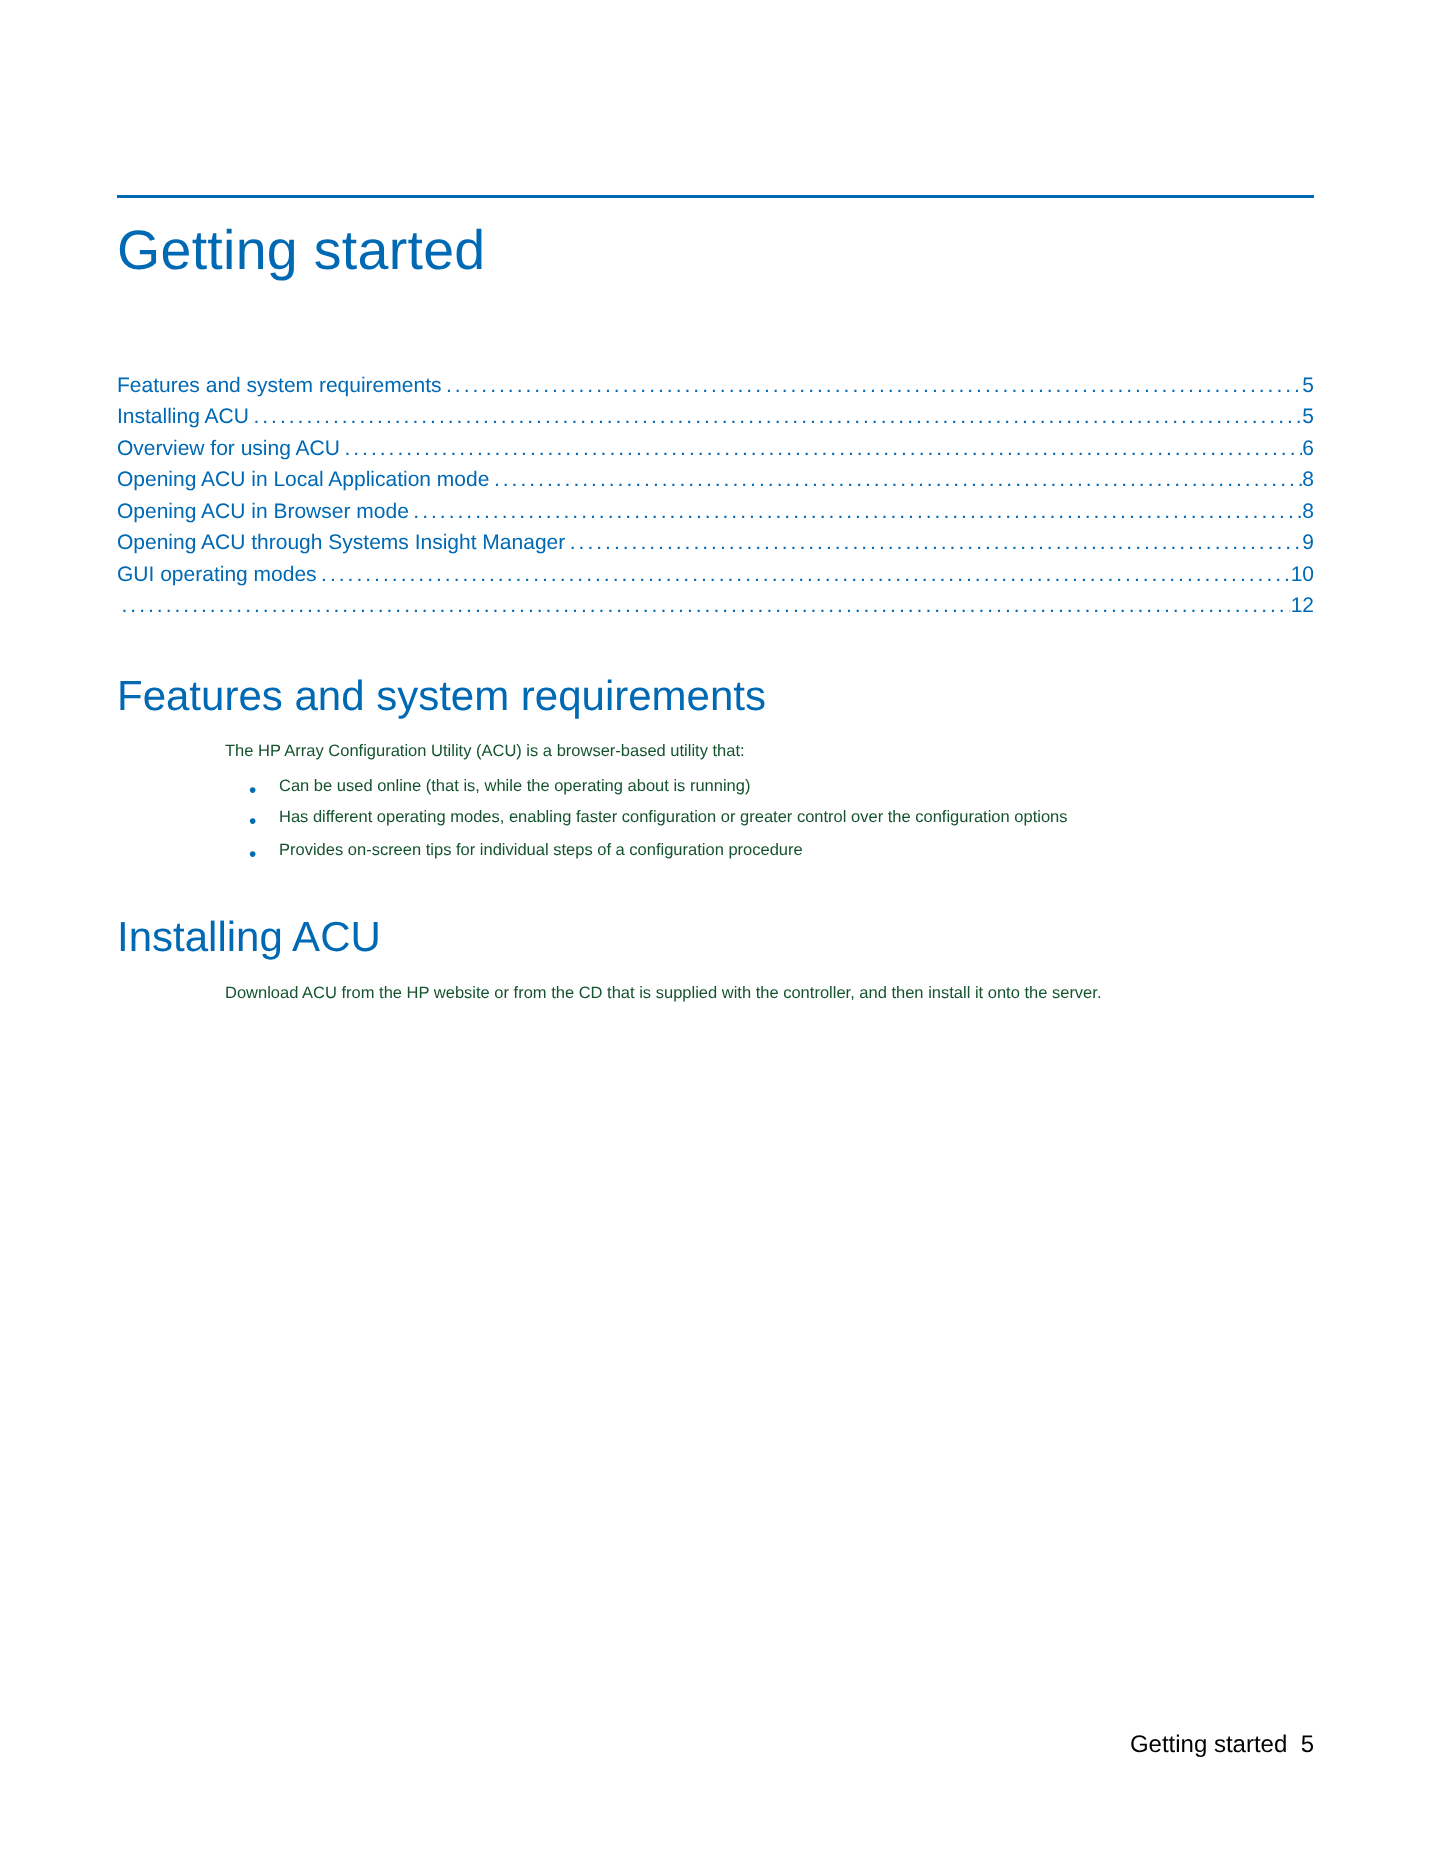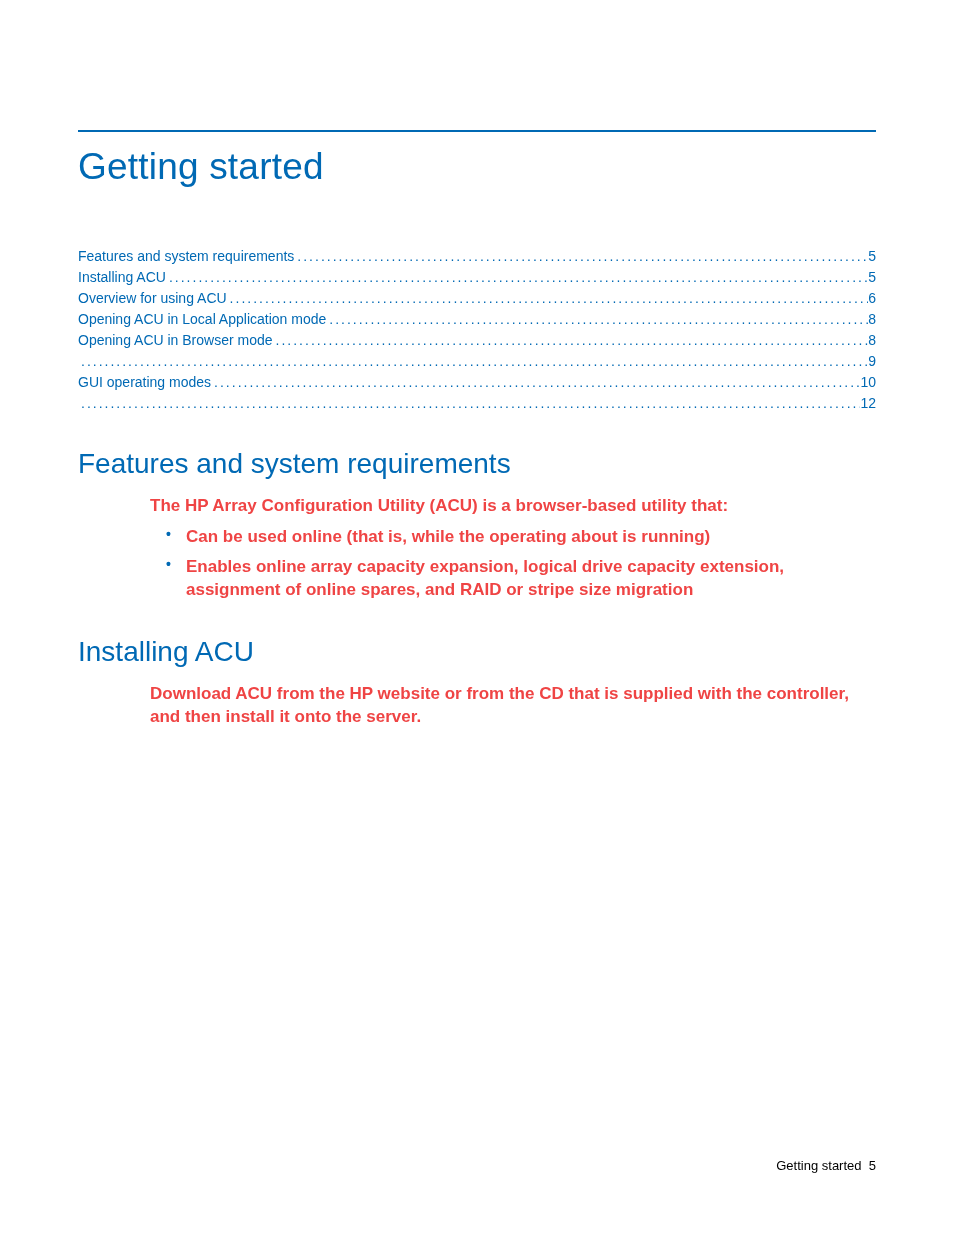--- a/index.html
+++ b/index.html
@@ -52,25 +52,24 @@
   }
   .toc-page { flex: 0 0 auto; }
   h2.section {
     font-size: 28px;
     font-weight: 400;
     color: #0069b4;
     margin-bottom: 14px;
   }
   .body-block {
     padding-left: 72px;
-    font-size: 17px;
+    font-size: 11px;
     line-height: 1.38;
-    color: #ef4444;
+    color: #14532d;
     margin-bottom: 34px;
-    font-weight: bold;
   }
   .body-block p { margin-bottom: 8px; }
   ul.bullets {
     list-style: none;
     padding-left: 0;
     margin: 4px 0 10px 0;
   }
   ul.bullets li {
     position: relative;
     padding-left: 36px;
@@ -81,21 +80,21 @@
     position: absolute;
     left: 16px;
     top: 0;
     color: #0069b4;
     font-size: 14px;
   }
   .footer {
     position: absolute;
     bottom: 62px;
     right: 78px;
-    font-size: 13px;
+    font-size: 16px;
     color: #000;
   }
 </style>
 </head>
 <body>
 
 <div class="page">
 
   <div class="rule"></div>
 
@@ -122,40 +121,42 @@
       <span class="toc-label">Opening ACU in Local Application mode</span>
       <span class="toc-dots">.........................................................................................................................................................</span>
       <span class="toc-page">8</span>
     </div>
     <div class="toc-row">
       <span class="toc-label">Opening ACU in Browser mode</span>
       <span class="toc-dots">.........................................................................................................................................................</span>
       <span class="toc-page">8</span>
     </div>
     <div class="toc-row">
+      <span class="toc-label">Opening ACU through Systems Insight Manager</span>
       <span class="toc-dots">.........................................................................................................................................................</span>
       <span class="toc-page">9</span>
     </div>
     <div class="toc-row">
       <span class="toc-label">GUI operating modes</span>
       <span class="toc-dots">.........................................................................................................................................................</span>
       <span class="toc-page">10</span>
     </div>
     <div class="toc-row">
       <span class="toc-dots">.........................................................................................................................................................</span>
       <span class="toc-page">12</span>
     </div>
   </div>
 
   <h2 class="section">Features and system requirements</h2>
   <div class="body-block">
     <p>The HP Array Configuration Utility (ACU) is a browser-based utility that:</p>
     <ul class="bullets">
       <li>Can be used online (that is, while the operating about is running)</li>
-      <li>Enables online array capacity expansion, logical drive capacity extension, assignment of online spares, and RAID or stripe size migration</li>
+      <li>Has different operating modes, enabling faster configuration or greater control over the configuration options</li>
+      <li>Provides on-screen tips for individual steps of a configuration procedure</li>
     </ul>
   </div>
 
   <h2 class="section">Installing ACU</h2>
   <div class="body-block">
     <p>Download ACU from the HP website or from the CD that is supplied with the controller, and then install it onto the server.</p>
   </div>
 
 </div>
 

